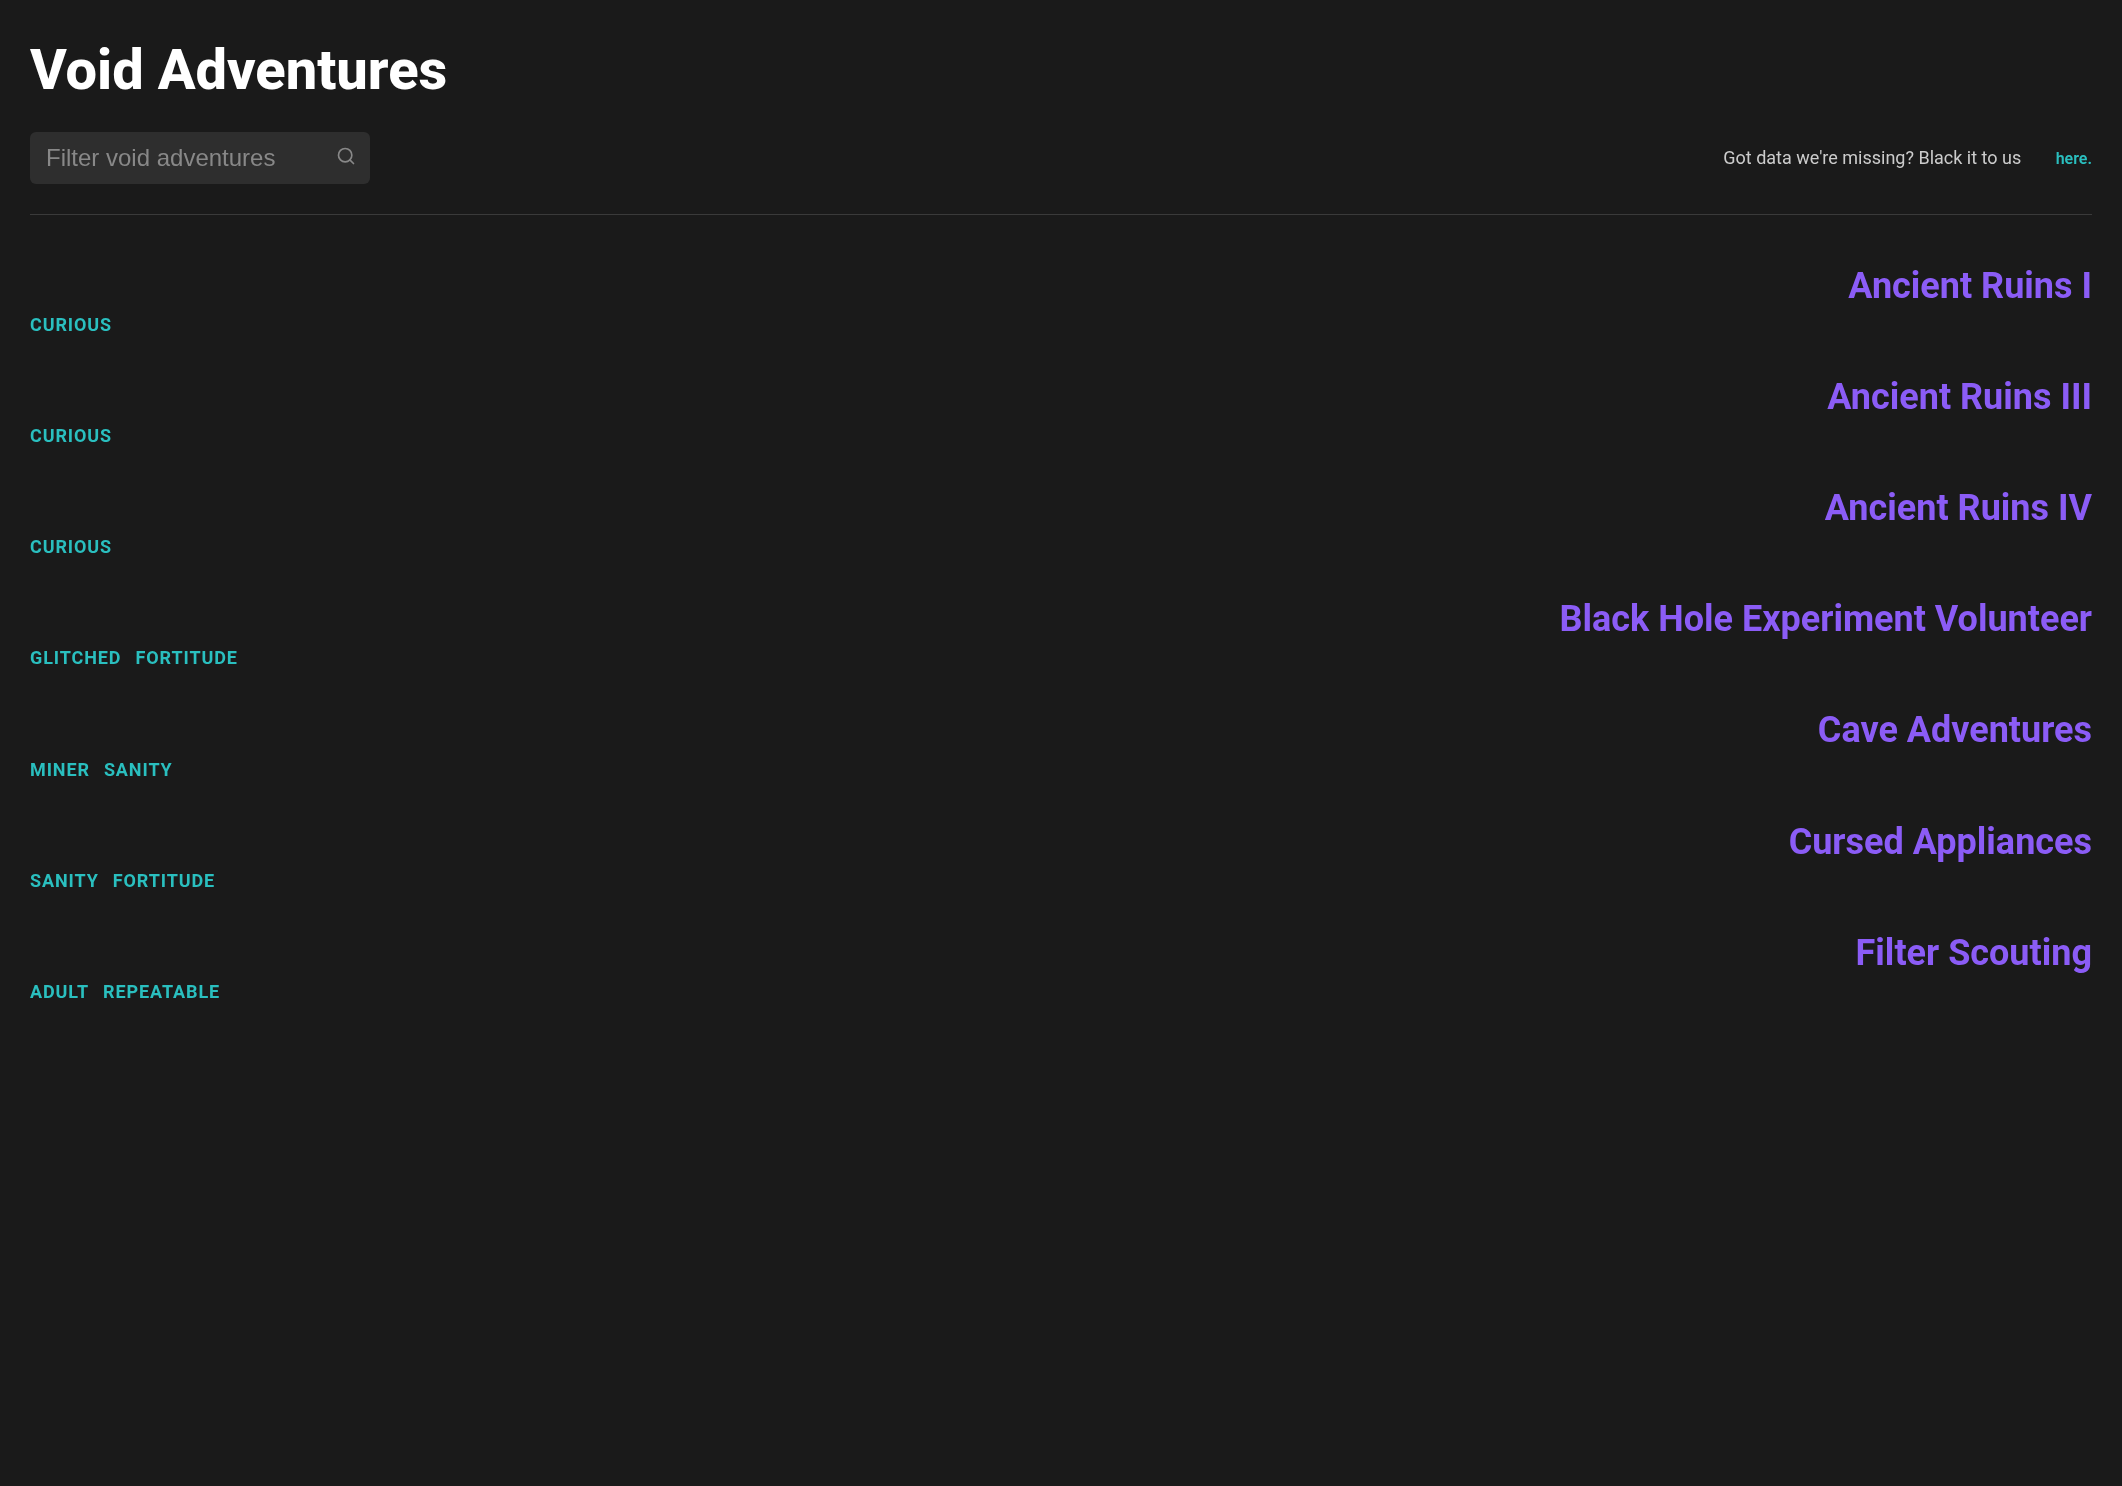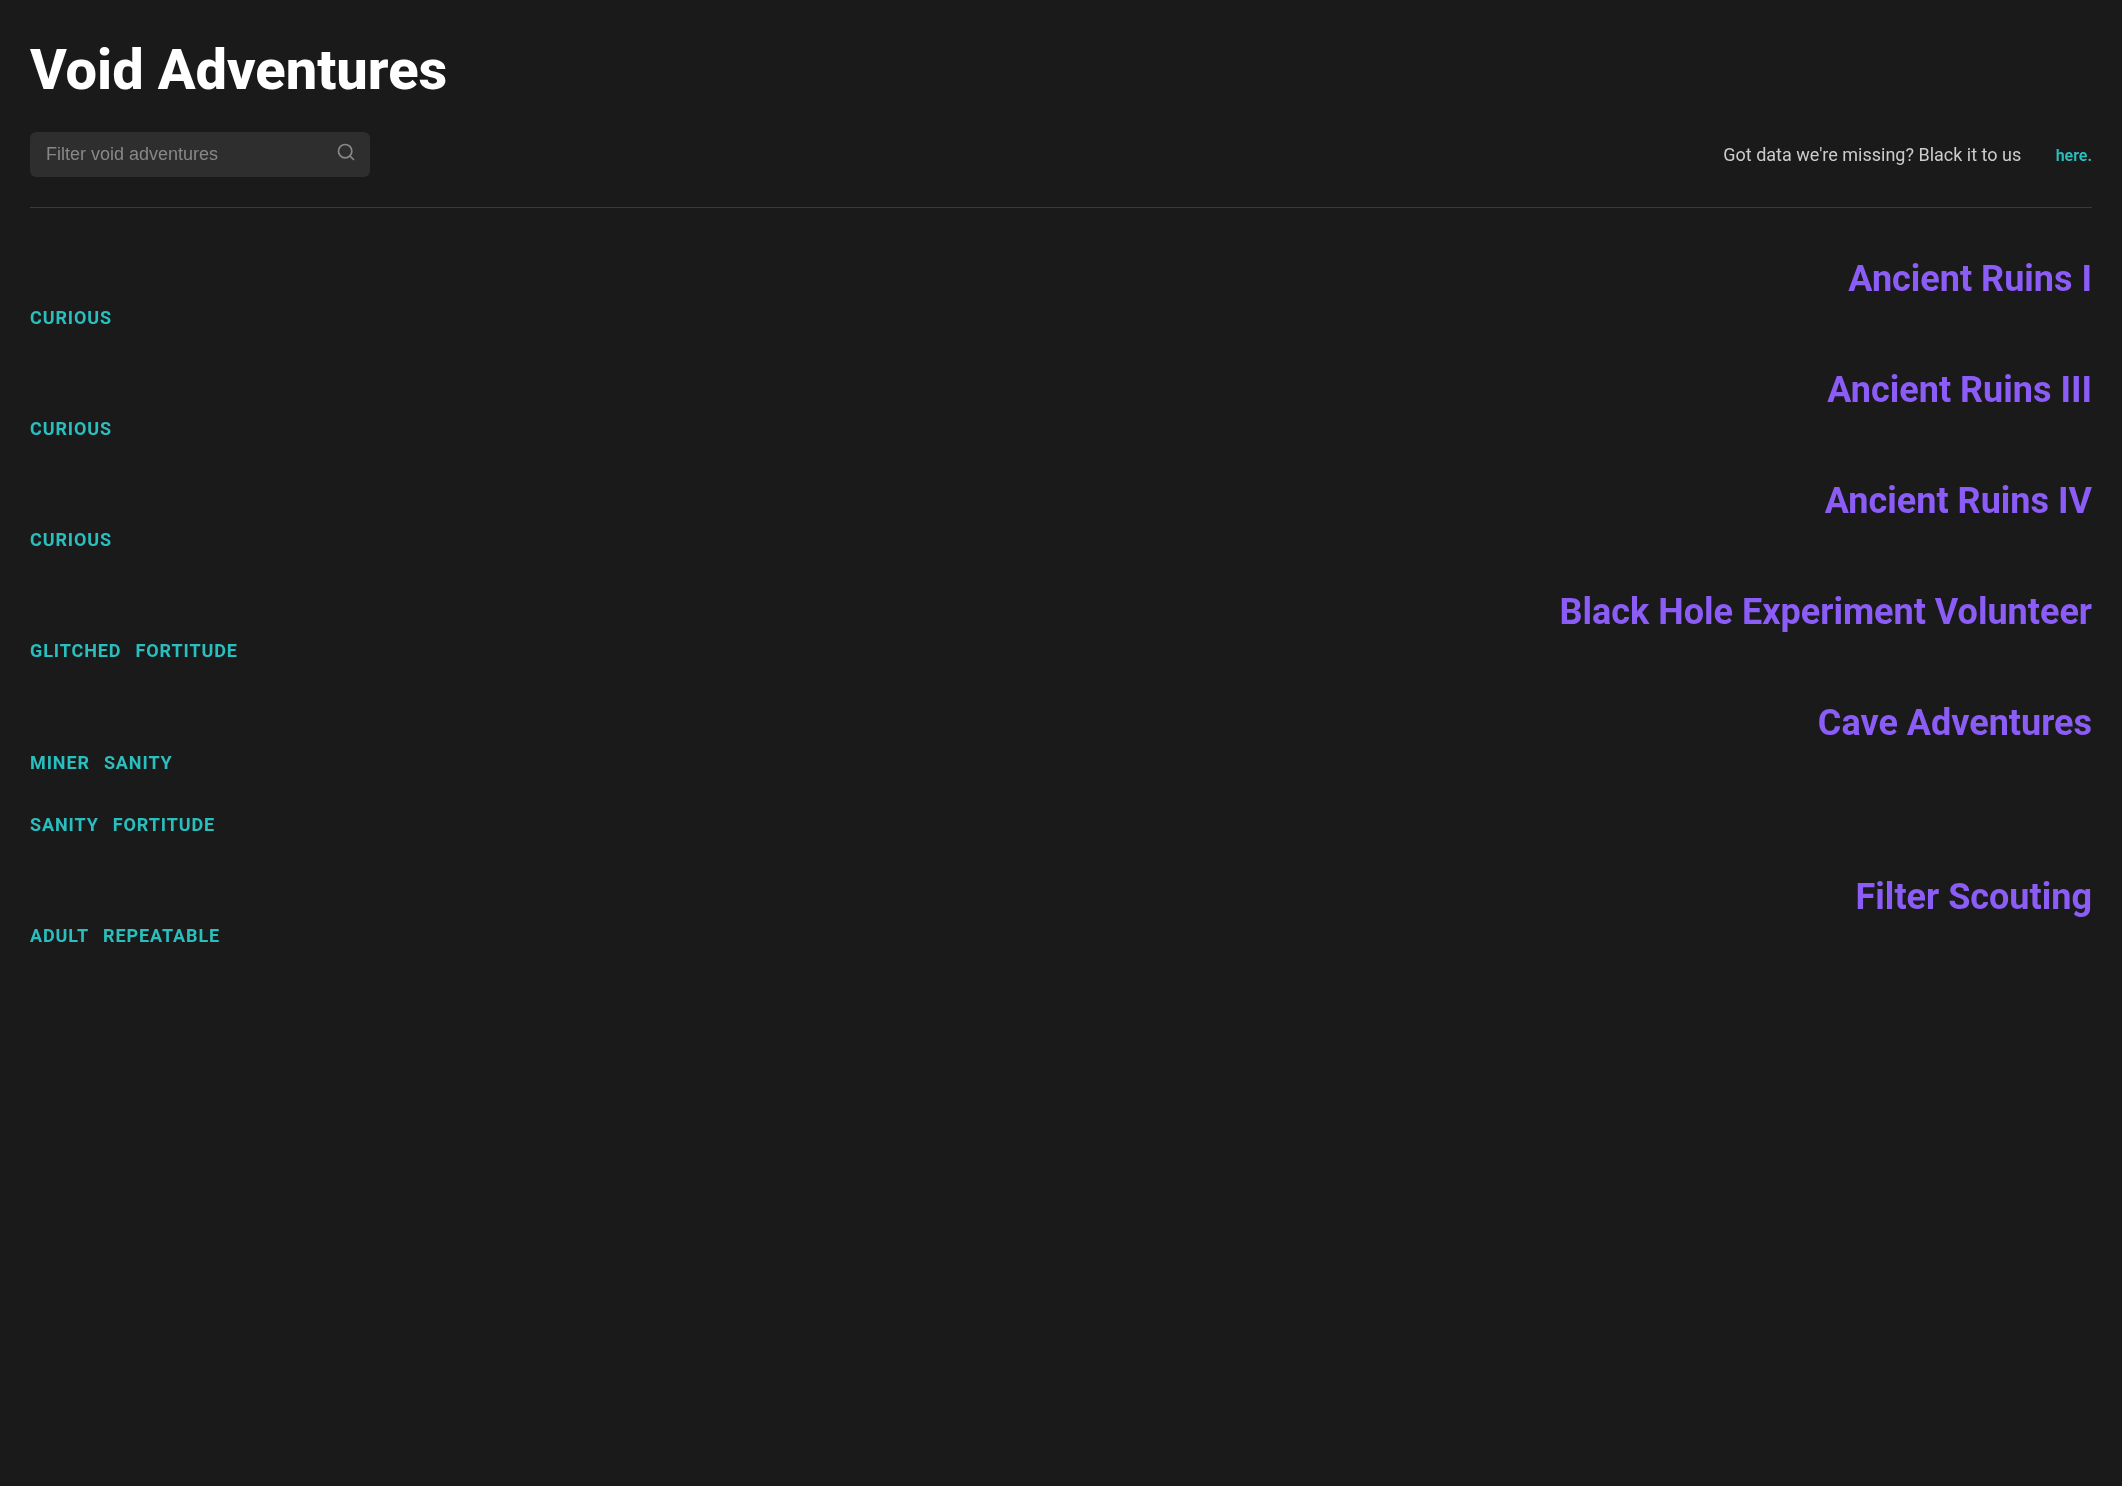--- a/index.html
+++ b/index.html
@@ -36,21 +36,21 @@
       width: 340px;
     }
 
     .search-input {
       width: 100%;
       background-color: #2e2e2e;
       border: none;
       border-radius: 6px;
       padding: 12px 32px 12px 16px;
       color: #aaaaaa;
-      font-size: 18px;
+      font-size: 24px;
       outline: none;
     }
 
     .search-input::placeholder {
       color: #888888;
     }
 
     .search-icon-wrapper {
       position: absolute;
       right: 14px;
@@ -160,20 +160,21 @@
       </div>
     </li>
     <li class="adventure-item">
       <div class="adventure-name">Cave Adventures</div>
       <div class="adventure-tags">
         <span class="adventure-tag">MINER</span>
         <span class="adventure-tag">SANITY</span>
       </div>
     </li>
     <li class="adventure-item">
+      <div class="adventure-name">Cursed Appliances</div>
       <div class="adventure-tags">
         <span class="adventure-tag">SANITY</span>
         <span class="adventure-tag">FORTITUDE</span>
       </div>
     </li>
     <li class="adventure-item">
       <div class="adventure-name">Filter Scouting</div>
       <div class="adventure-tags">
         <span class="adventure-tag">ADULT</span>
         <span class="adventure-tag">REPEATABLE</span>

